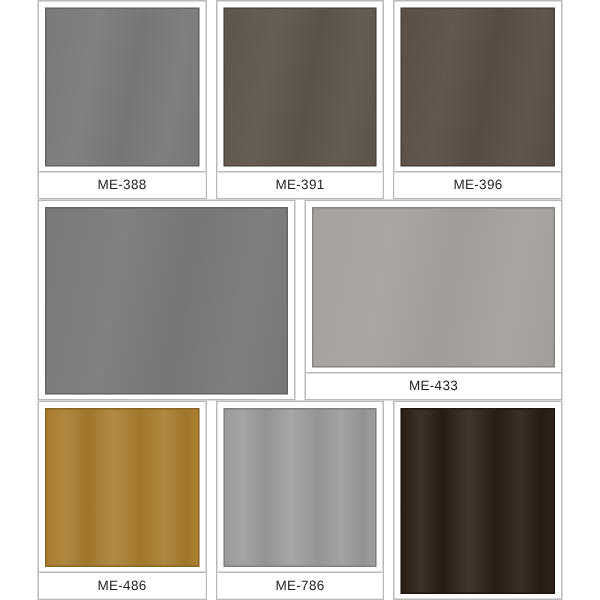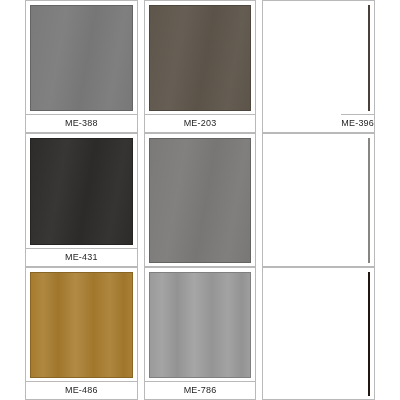--- a/index.html
+++ b/index.html
@@ -45,21 +45,20 @@
     display: flex;
     flex-direction: column;
     box-sizing: border-box;
     border: 1px solid #b9b9b9;
     background: #ffffff;
     min-width: 0;
     margin-right: 6px;
   }
   .swatch-cell:last-child {
     margin-right: 0;
-    align-items: flex-end;
   }
 
   .chip-frame {
     flex: 1 1 auto;
     box-sizing: border-box;
     padding: 4px 4px 3px 4px;
     min-height: 0;
     display: flex;
   }
 
@@ -136,50 +135,45 @@
         </div>
         <div class="label-bar">
           <span class="label-text">ME-388</span>
         </div>
       </div>
       <div class="swatch-cell">
         <div class="chip-frame">
           <div class="chip sheen-soft" style="background-color: rgb(94, 86, 75);"></div>
         </div>
         <div class="label-bar">
-          <span class="label-text">ME-203</span>
+          <span class="label-text">ME-391</span>
         </div>
       </div>
       <div class="swatch-cell">
         <div class="chip-frame">
           <div class="chip sheen-soft" style="background-color: rgb(90, 79, 70);"></div>
         </div>
         <div class="label-bar">
           <span class="label-text">ME-396</span>
         </div>
       </div>
     </div>
 
     <div class="swatch-row">
       <div class="swatch-cell">
         <div class="chip-frame">
-          <div class="chip sheen-soft" style="background-color: rgb(46, 44, 43);"></div>
-        </div>
-        <div class="label-bar">
-          <span class="label-text">ME-431</span>
-        </div>
-      </div>
-      <div class="swatch-cell">
-        <div class="chip-frame">
           <div class="chip sheen-soft" style="background-color: rgb(123, 122, 120);"></div>
         </div>
       </div>
       <div class="swatch-cell">
         <div class="chip-frame">
           <div class="chip sheen-soft" style="background-color: rgb(165, 161, 159);"></div>
+        </div>
+        <div class="label-bar">
+          <span class="label-text">ME-433</span>
         </div>
       </div>
     </div>
 
     <div class="swatch-row">
       <div class="swatch-cell">
         <div class="chip-frame">
           <div class="chip sheen" style="background-color: rgb(168, 124, 46);"></div>
         </div>
         <div class="label-bar">

